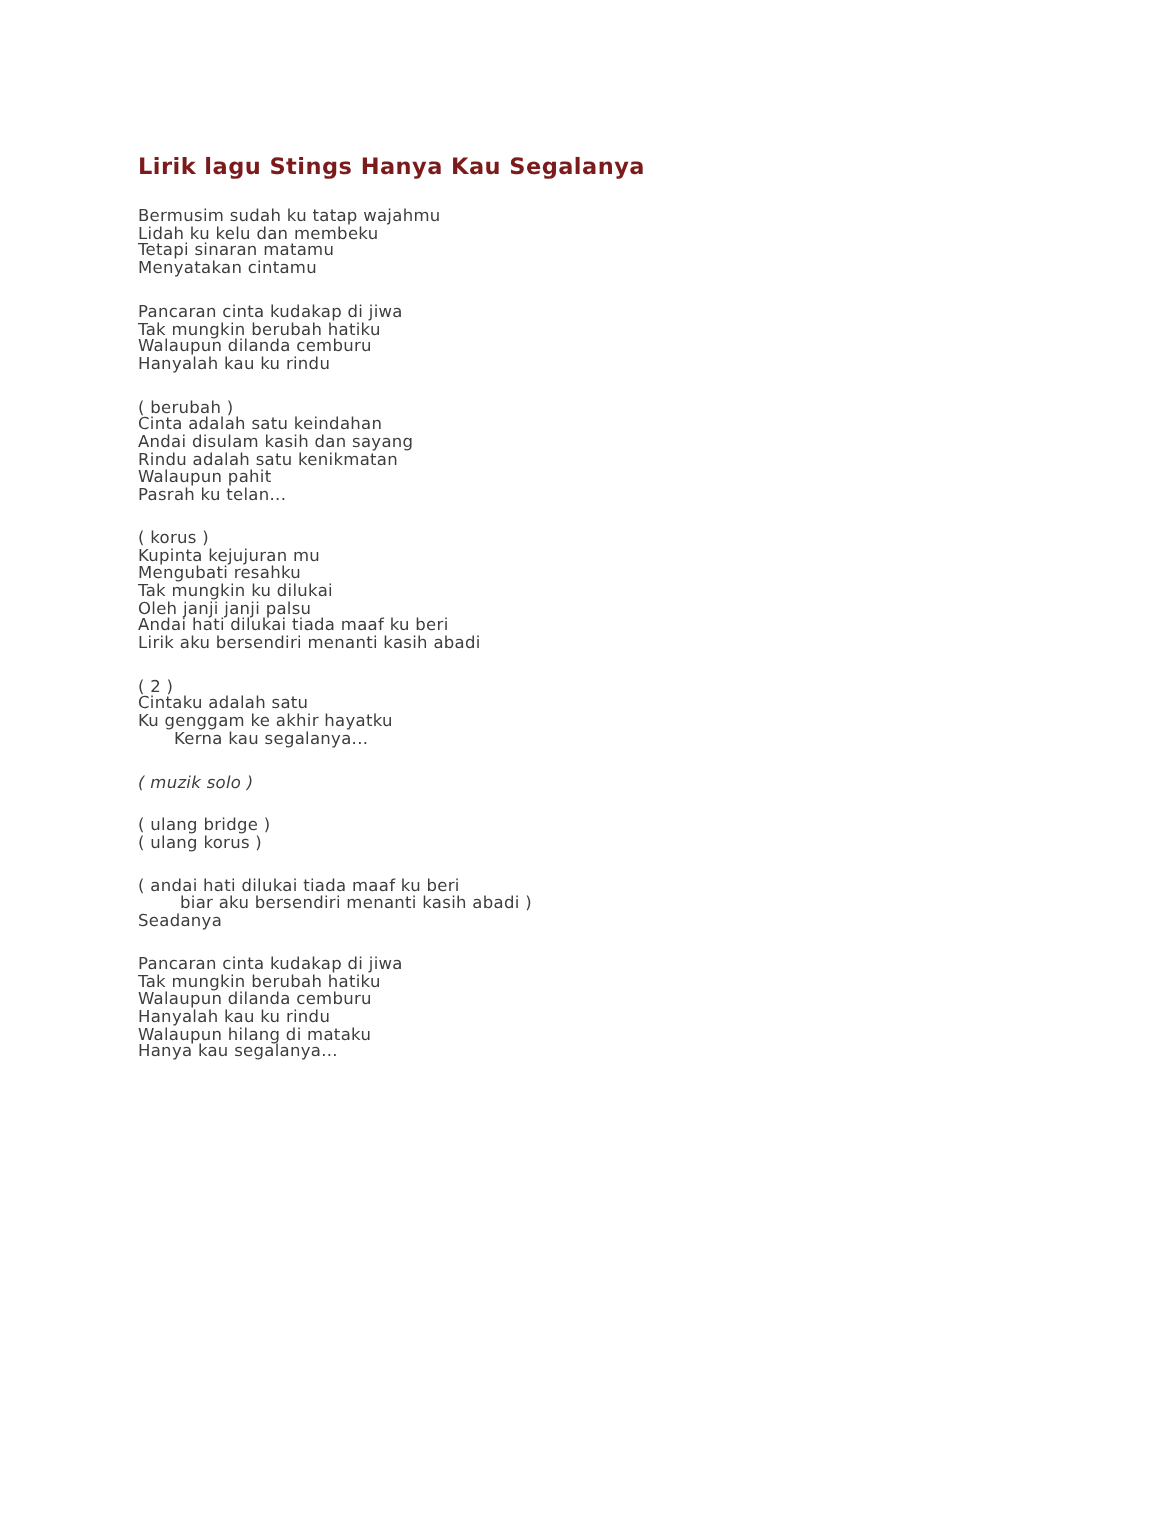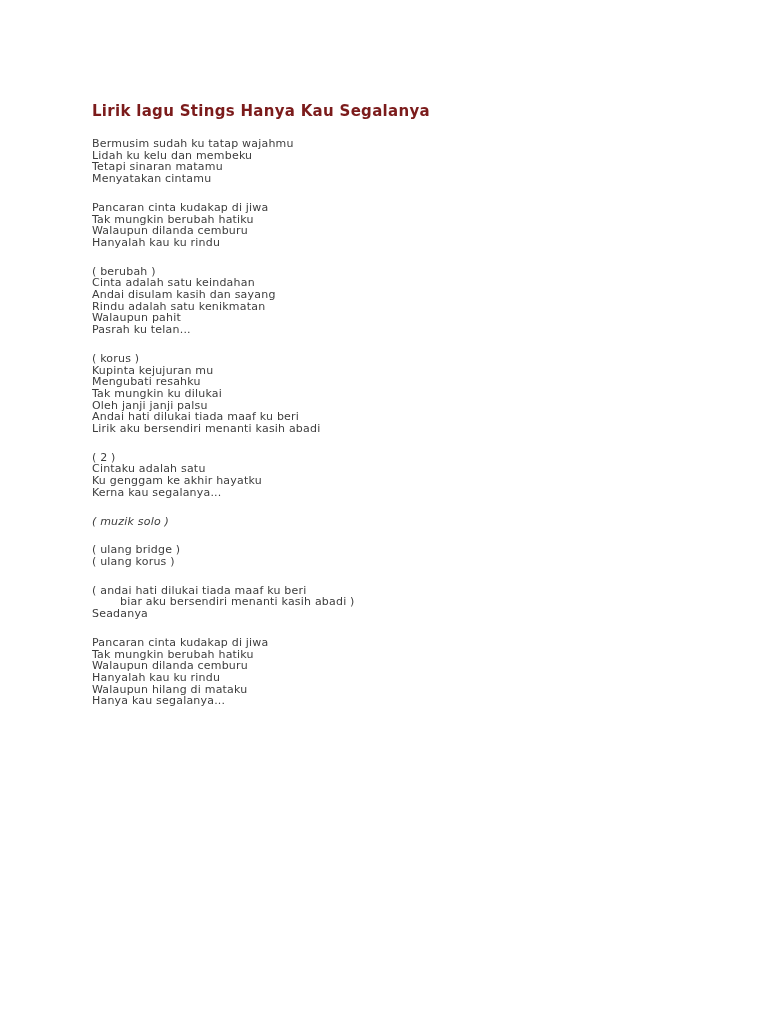--- a/index.html
+++ b/index.html
@@ -68,21 +68,21 @@
         <div class="line" style="color: rgb(61, 61, 61);">Mengubati resahku</div>
         <div class="line" style="color: rgb(61, 61, 61);">Tak mungkin ku dilukai</div>
         <div class="line" style="color: rgb(61, 61, 61);">Oleh janji janji palsu</div>
         <div class="line" style="color: rgb(61, 61, 61);">Andai hati dilukai tiada maaf ku beri</div>
         <div class="line" style="color: rgb(61, 61, 61);">Lirik aku bersendiri menanti kasih abadi</div>
       </div>
       <div class="stanza">
         <div class="line" style="color: rgb(61, 61, 61);">( 2 )</div>
         <div class="line" style="color: rgb(61, 61, 61);">Cintaku adalah satu</div>
         <div class="line" style="color: rgb(61, 61, 61);">Ku genggam ke akhir hayatku</div>
-        <div class="line" style="color: rgb(61, 61, 61);">Kerna kau segalanya...</div>
+        <div class="line" style="color: rgb(61, 61, 61); margin-left: 24px;">Kerna kau segalanya...</div>
       </div>
       <div class="stanza">
         <div class="line" style="color: rgb(61, 61, 61); font-style: italic;">( muzik solo )</div>
       </div>
       <div class="stanza">
         <div class="line" style="color: rgb(61, 61, 61);">( ulang bridge )</div>
         <div class="line" style="color: rgb(61, 61, 61);">( ulang korus )</div>
       </div>
       <div class="stanza">
         <div class="line" style="color: rgb(61, 61, 61);">( andai hati dilukai tiada maaf ku beri</div>

